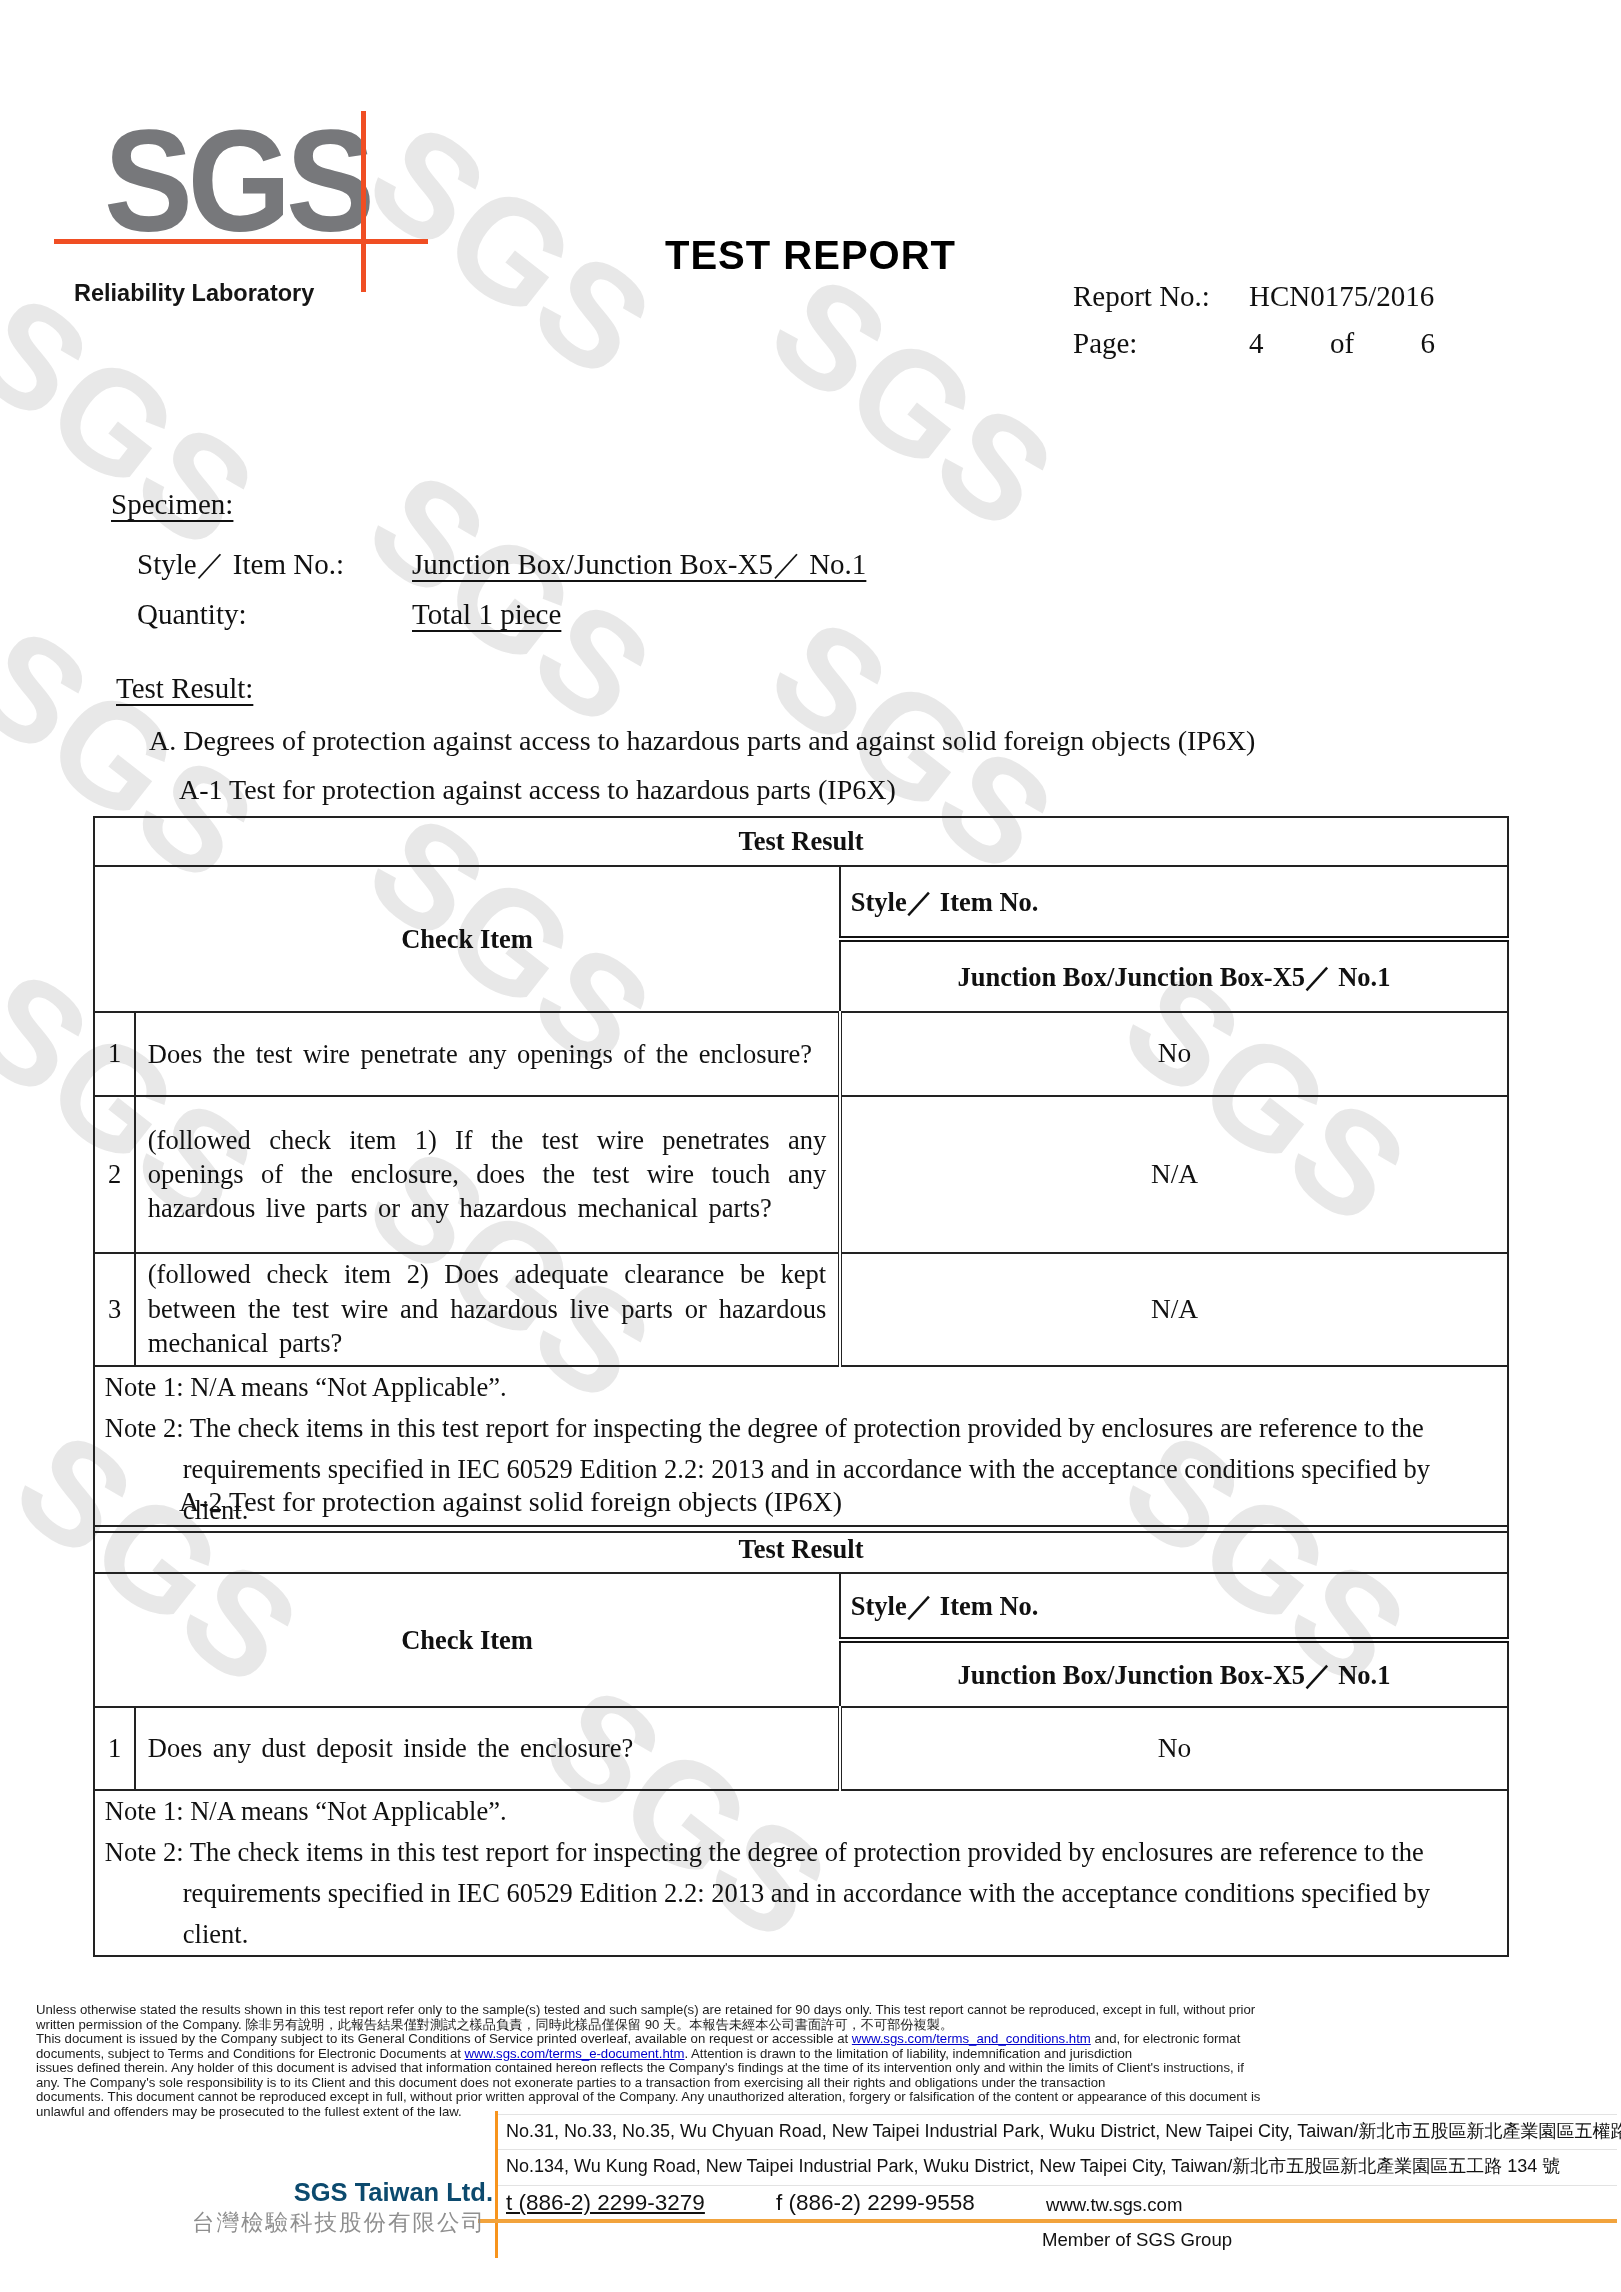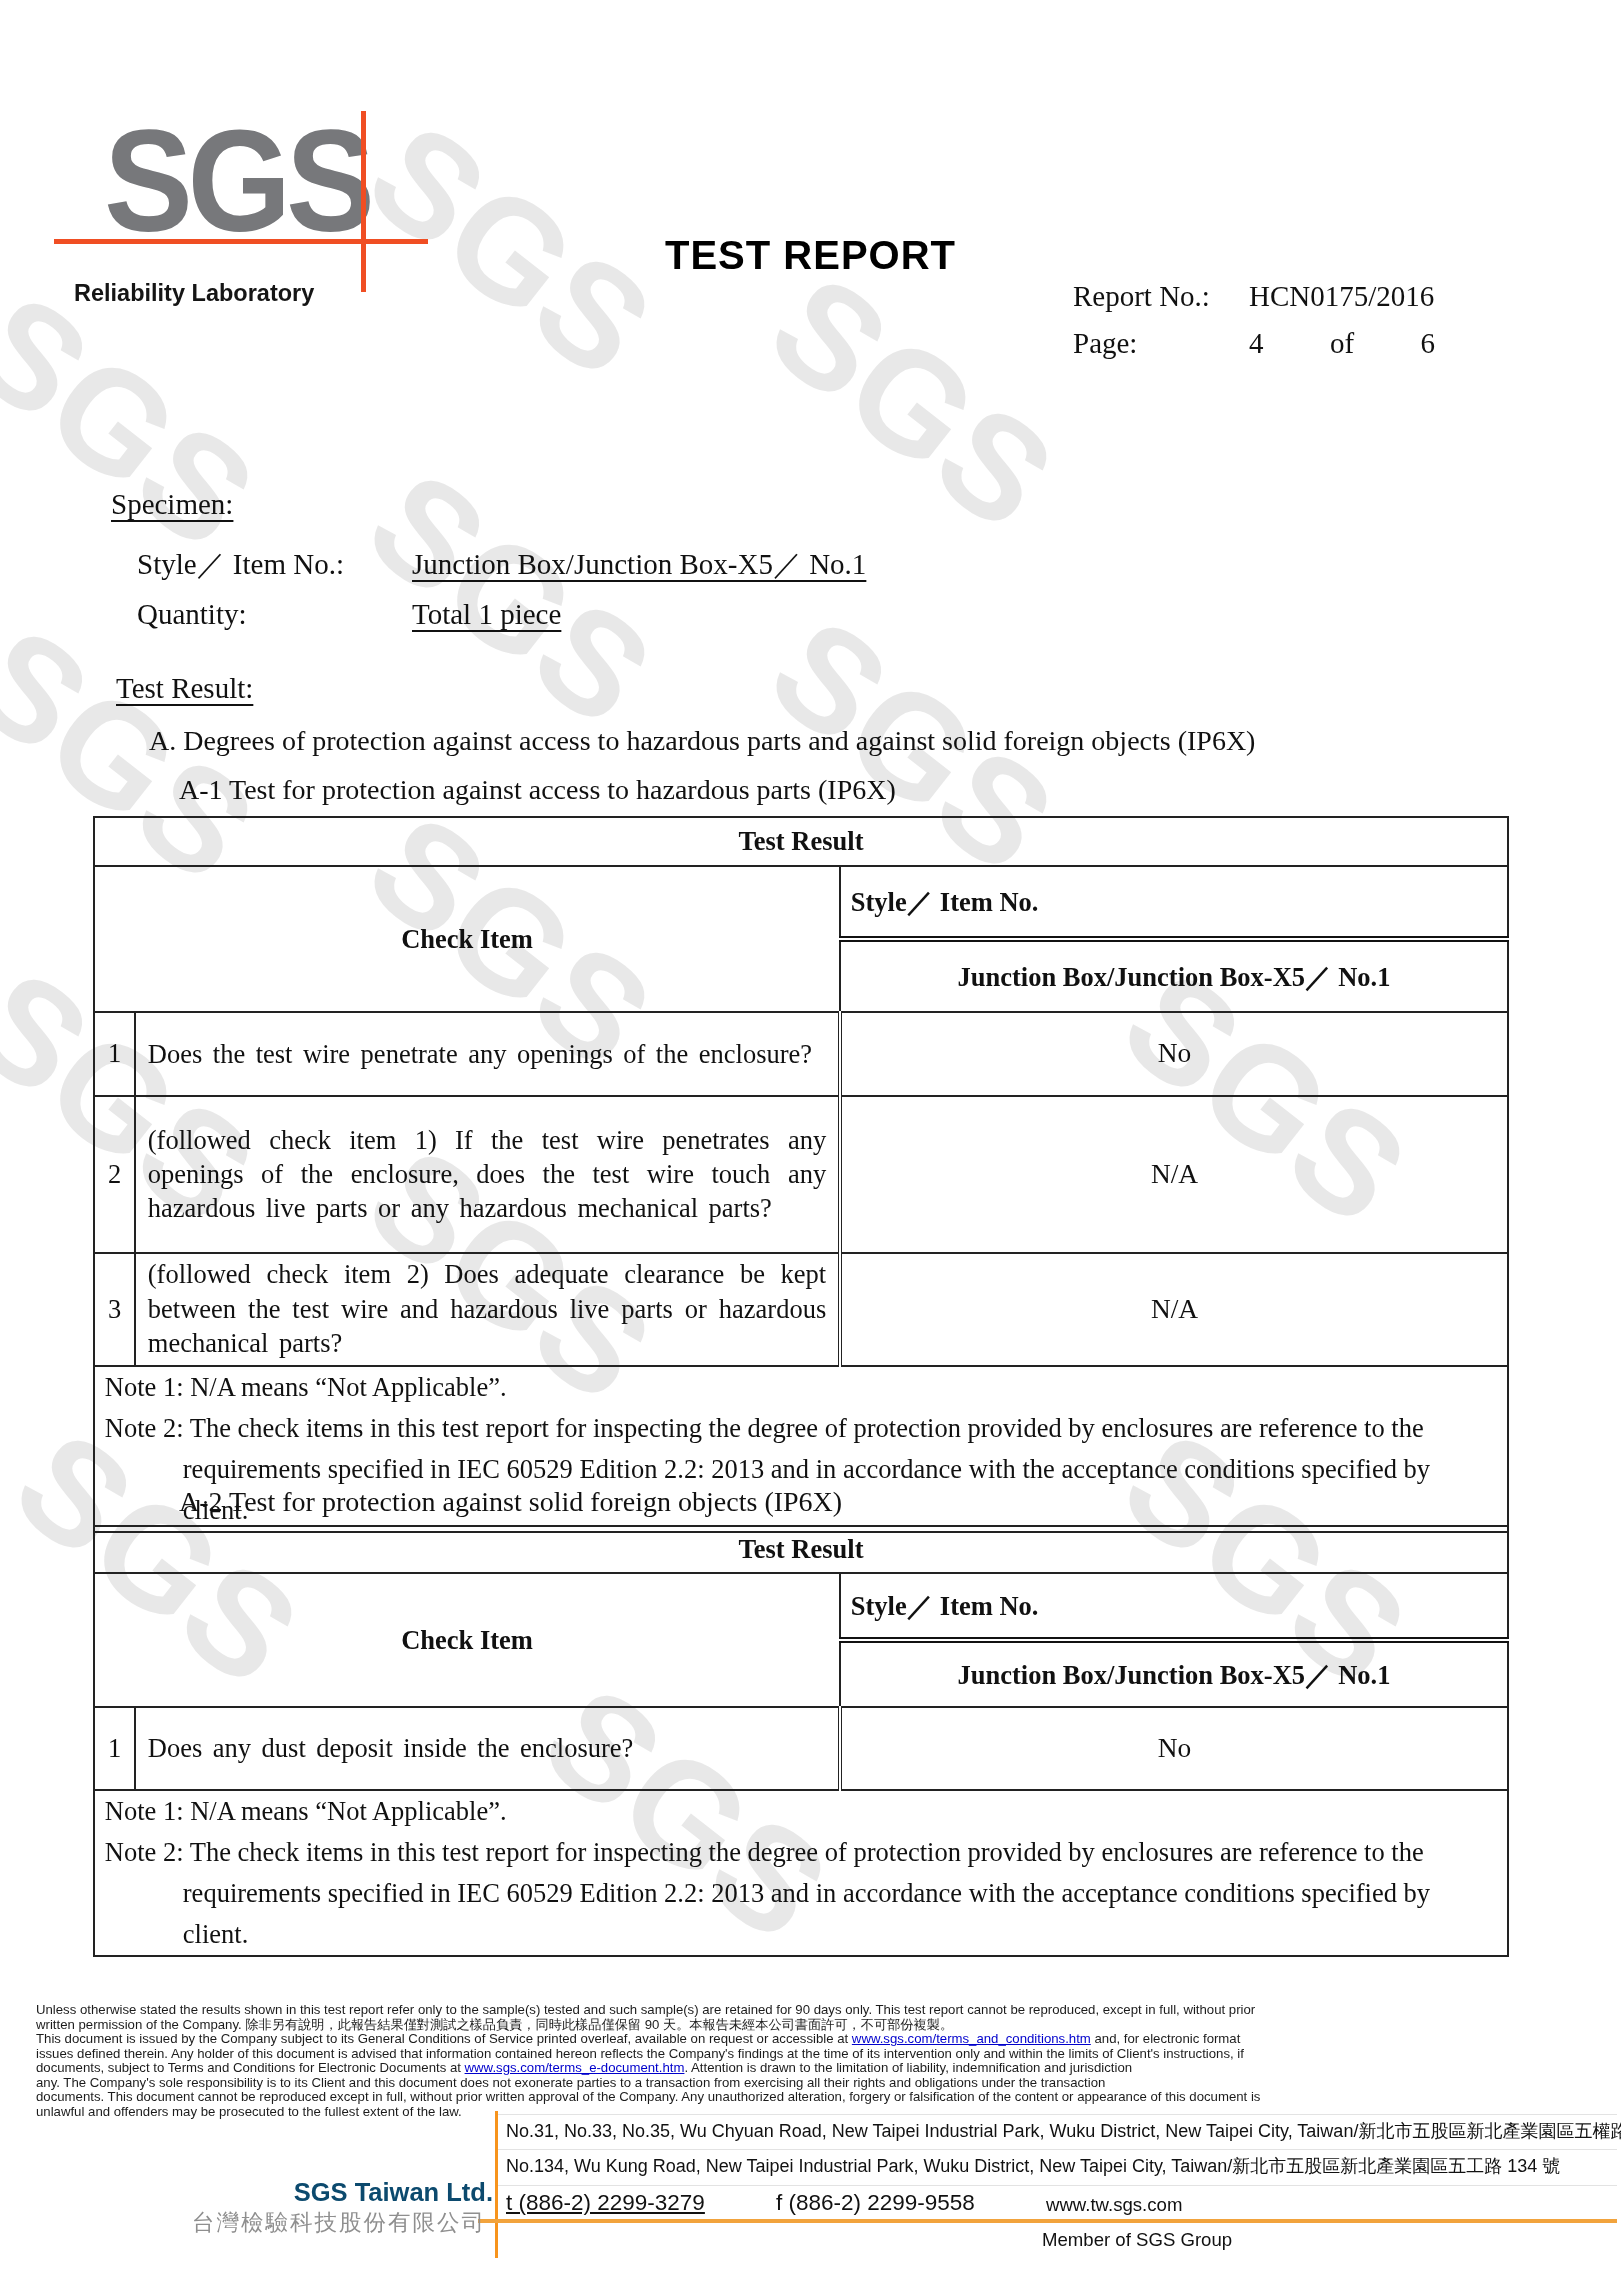--- a/index.html
+++ b/index.html
@@ -228,22 +228,22 @@
           </td>
         </tr>
       </tbody>
     </table>
   </div>
 
   <div class="legal">
     <div>Unless otherwise stated the results shown in this test report refer only to the sample(s) tested and such sample(s) are retained for 90 days only. This test report cannot be reproduced, except in full, without prior</div>
     <div>written permission of the Company. 除非另有說明，此報告結果僅對測試之樣品負責，同時此樣品僅保留 90 天。本報告未經本公司書面許可，不可部份複製。</div>
     <div><span>This document is issued by the Company subject to its General Conditions of Service printed overleaf, available on request or accessible at </span><a>www.sgs.com/terms_and_conditions.htm</a><span> and, for electronic format</span></div>
+    <div><span>documents, subject to Terms and Conditions for Electronic Documents at </span><a>www.sgs.com/terms_e-document.htm</a><span>. Attention is drawn to the limitation of liability, indemnification and jurisdiction</span></div>
     <div>issues defined therein. Any holder of this document is advised that information contained hereon reflects the Company's findings at the time of its intervention only and within the limits of Client's instructions, if</div>
-    <div><span>documents, subject to Terms and Conditions for Electronic Documents at </span><a>www.sgs.com/terms_e-document.htm</a><span>. Attention is drawn to the limitation of liability, indemnification and jurisdiction</span></div>
     <div>any. The Company's sole responsibility is to its Client and this document does not exonerate parties to a transaction from exercising all their rights and obligations under the transaction</div>
     <div>documents. This document cannot be reproduced except in full, without prior written approval of the Company. Any unauthorized alteration, forgery or falsification of the content or appearance of this document is</div>
     <div>unlawful and offenders may be prosecuted to the fullest extent of the law.</div>
   </div>
 
   <div class="c-sep sep1"></div>
   <div class="c-sep sep2"></div>
   <div class="c-sep sep3"></div>
   <div class="c-vline"></div>
   <div class="c-hline"></div>

